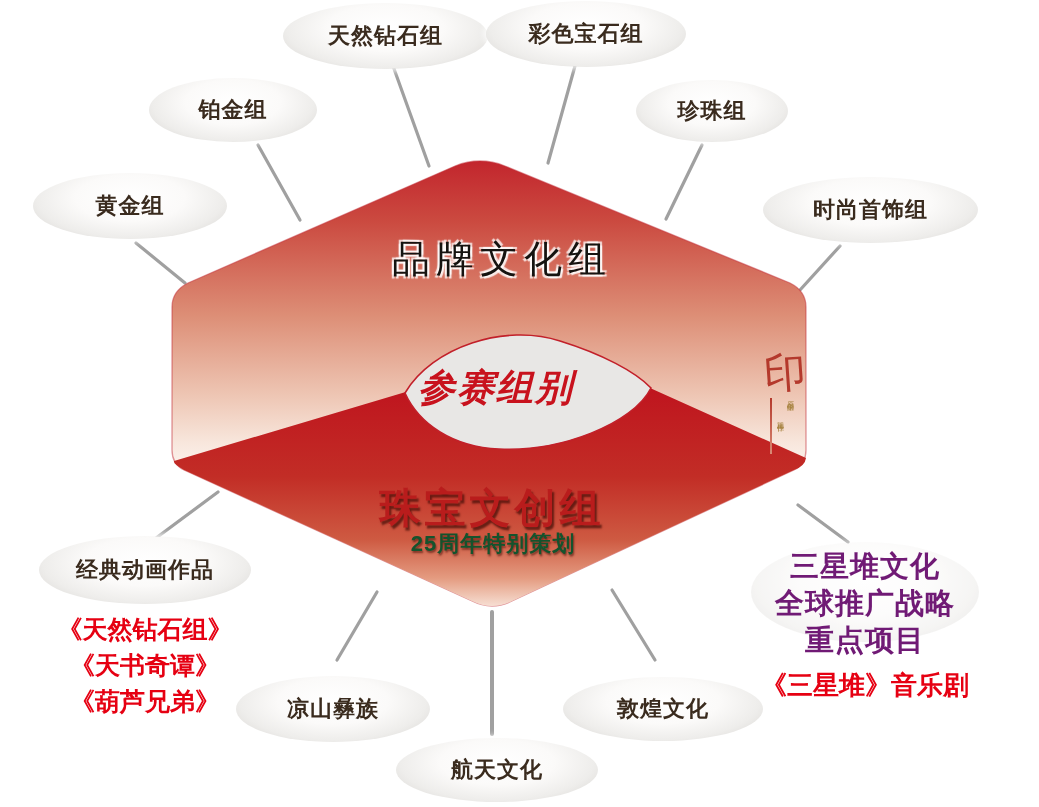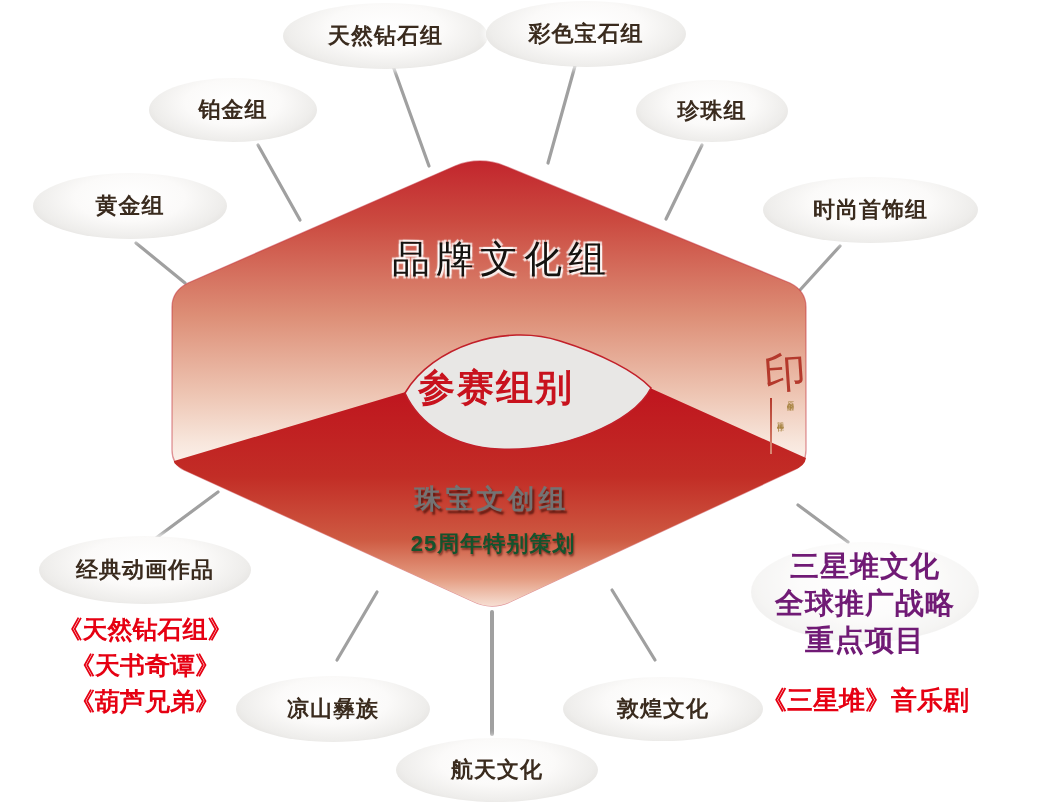--- a/index.html
+++ b/index.html
@@ -19,33 +19,33 @@
   }
   .soft{opacity:.55;}
   .abs{position:absolute;z-index:3;text-align:center;white-space:nowrap;}
   .top-group-label{
     font-size:38px;font-weight:400;color:#151310;letter-spacing:6px;
     text-shadow:2px 2px 1px rgba(255,255,255,.85), -2px -2px 1px rgba(255,255,255,.8),
                 2px -2px 1px rgba(255,255,255,.8), -2px 2px 1px rgba(255,255,255,.8);
   }
   .hub-label{font-size:37px;font-weight:800;color:#c8121d;letter-spacing:2px;}
   .bottom-group-label{
-    font-size:27px;font-weight:700;color:#737373;letter-spacing:4px;
+    font-size:41px;font-weight:700;color:#b91c1c;letter-spacing:4px;
     text-shadow:2px 3px 2px rgba(70,15,8,.75);
     font-family:Liberation Mono, monospace;
   }
   .bottom-subtitle{
     font-size:22px;font-weight:700;color:#14532d;letter-spacing:1px;
     text-shadow:1px 2px 2px rgba(70,15,8,.6);
   }
   .movie-list{position:absolute;z-index:3;left:40px;top:611px;width:210px;text-align:center;}
   .movie-title{font-size:25px;font-weight:900;color:#e60012;line-height:36px;}
   .sx-block{position:absolute;z-index:3;left:753px;top:548px;width:224px;text-align:center;}
   .sx-line{font-size:29px;font-weight:800;color:#701a75;line-height:37px;letter-spacing:1px;}
-  .sx-highlight{font-size:26px;font-weight:900;color:#e60012;margin-top:24px;}
+  .sx-highlight{font-size:26px;font-weight:900;color:#e60012;margin-top:9px;}
   .seal{position:absolute;z-index:3;left:756px;top:352px;width:52px;height:118px;}
   .seal-char{
     position:absolute;left:8px;top:0;font-family:"DejaVu Serif", serif;
     font-size:42px;line-height:42px;color:#b4392c;transform:rotate(-4deg);
   }
   .seal-stroke{position:absolute;left:14px;top:46px;width:2px;height:56px;
     background:linear-gradient(#b4392c,#d98a75);}
   .seal-col{
     position:absolute;writing-mode:vertical-rl;font-size:7px;line-height:7px;
     color:#a6823f;letter-spacing:1px;white-space:nowrap;
@@ -144,21 +144,21 @@
   </div>
 
   <div class="sx-block">
     <div class="sx-line">三星堆文化</div>
     <div class="sx-line">全球推广战略</div>
     <div class="sx-line">重点项目</div>
     <div class="sx-highlight">《三星堆》音乐剧</div>
   </div>
 
   <div class="abs top-group-label" style="left:352px;top:234px;width:300px;">品牌文化组</div>
-  <div class="abs hub-label" style="left:370px;top:363px;width:252px;">参赛组别</div>
+  <div class="abs hub-label" style="left:370px;top:363px;width:252px;font-style:italic;">参赛组别</div>
   <div class="abs bottom-group-label" style="left:352px;top:481px;width:280px;">珠宝文创组</div>
   <div class="abs bottom-subtitle" style="left:373px;top:529px;width:240px;">25周年特别策划</div>
 
   <div class="seal">
     <span class="seal-char">印</span>
     <span class="seal-stroke"></span>
     <span class="seal-col c1">原创中国</span>
     <span class="seal-col c2">精工佳作</span>
   </div>
 

